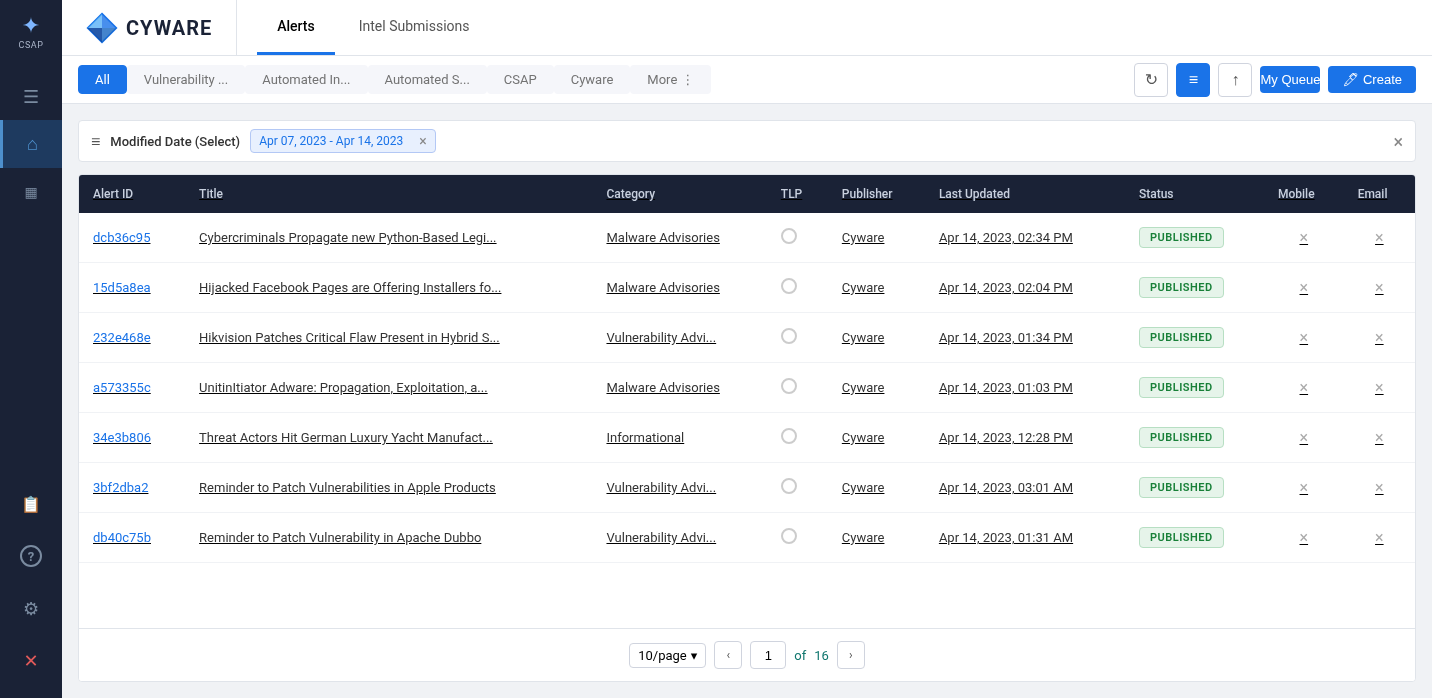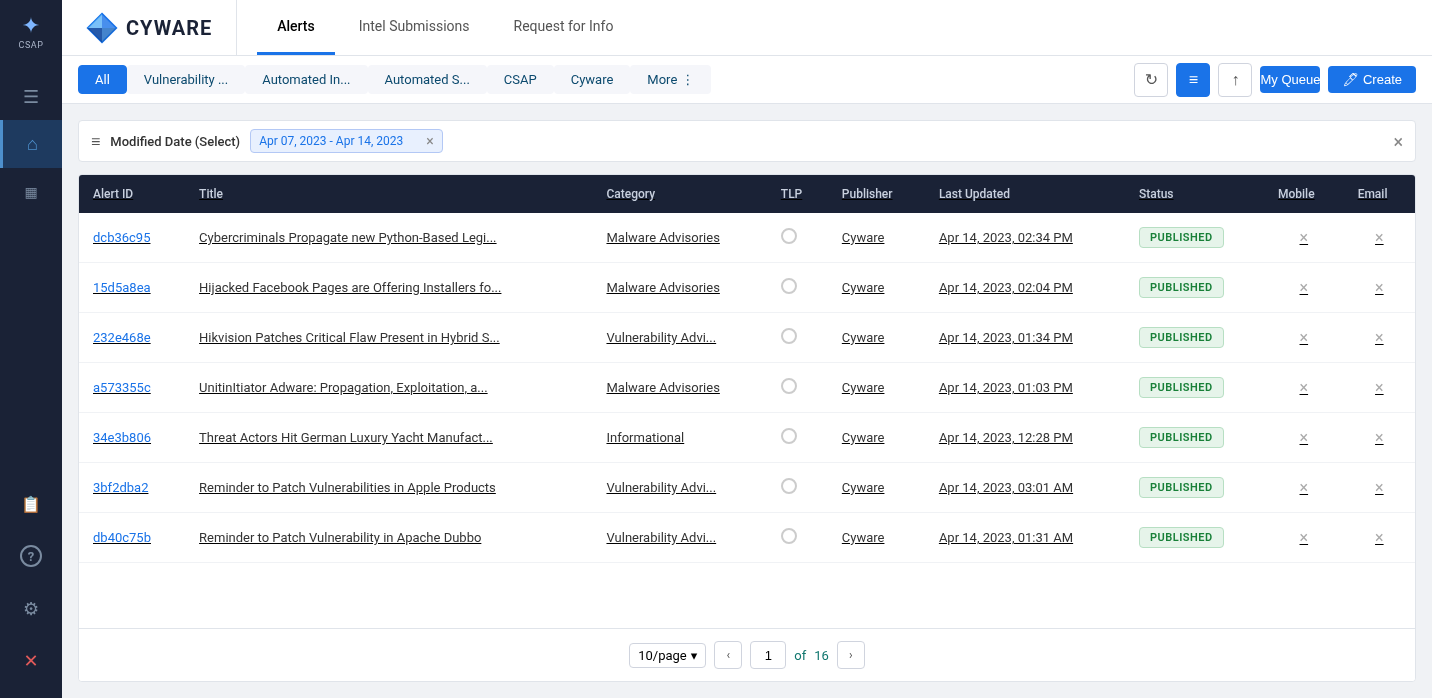--- a/index.html
+++ b/index.html
@@ -165,21 +165,21 @@
       align-items: center;
       padding: 0 16px;
       height: 48px;
       flex-shrink: 0;
     }
     .tab-item {
       padding: 6px 16px;
       border-radius: 4px;
       cursor: pointer;
       font-size: 13px;
-      color: #0c4a6e;
+      color: #737373;
       border: 1px solid transparent;
       white-space: nowrap;
       background: #f5f6fa;
     }
     .tab-item.active {
       background: #1a73e8;
       color: #fff;
       border-color: #1a73e8;
     }
     .tab-more {
@@ -264,21 +264,21 @@
     }
     .filter-tag {
       background: #e8f0fe;
       border: 1px solid #b3c8f5;
       border-radius: 4px;
       padding: 3px 8px;
       font-size: 12px;
       color: #1a73e8;
       display: flex;
       align-items: center;
-      gap: 23px;
+      gap: 16px;
     }
     .filter-tag-x {
       cursor: pointer;
       color: #888;
       font-size: 14px;
     }
     .filter-close {
       margin-left: auto;
       cursor: pointer;
       color: #888;
@@ -452,21 +452,20 @@
           <polygon points="2,20 20,20 20,38" fill="#0d47a1" opacity="0.9"></polygon>
           <polygon points="20,2 20,20 2,20" fill="#42a5f5" opacity="0.7"></polygon>
           <polygon points="38,20 20,38 20,20" fill="#1565c0" opacity="0.8"></polygon>
         </svg>
       </div>
       <div class="logo-text">CYWARE</div>
     </div>
     <div class="nav-tabs">
       <div class="nav-tab active">Alerts</div>
       <div class="nav-tab">Intel Submissions</div>
-      <div class="nav-tab">Request for Info</div>
     </div>
   </div>
 
   <div class="tab-bar">
     <div class="tab-item active">All</div>
     <div class="tab-item">Vulnerability ...</div>
     <div class="tab-item">Automated In...</div>
     <div class="tab-item">Automated S...</div>
     <div class="tab-item">CSAP</div>
     <div class="tab-item">Cyware</div>

